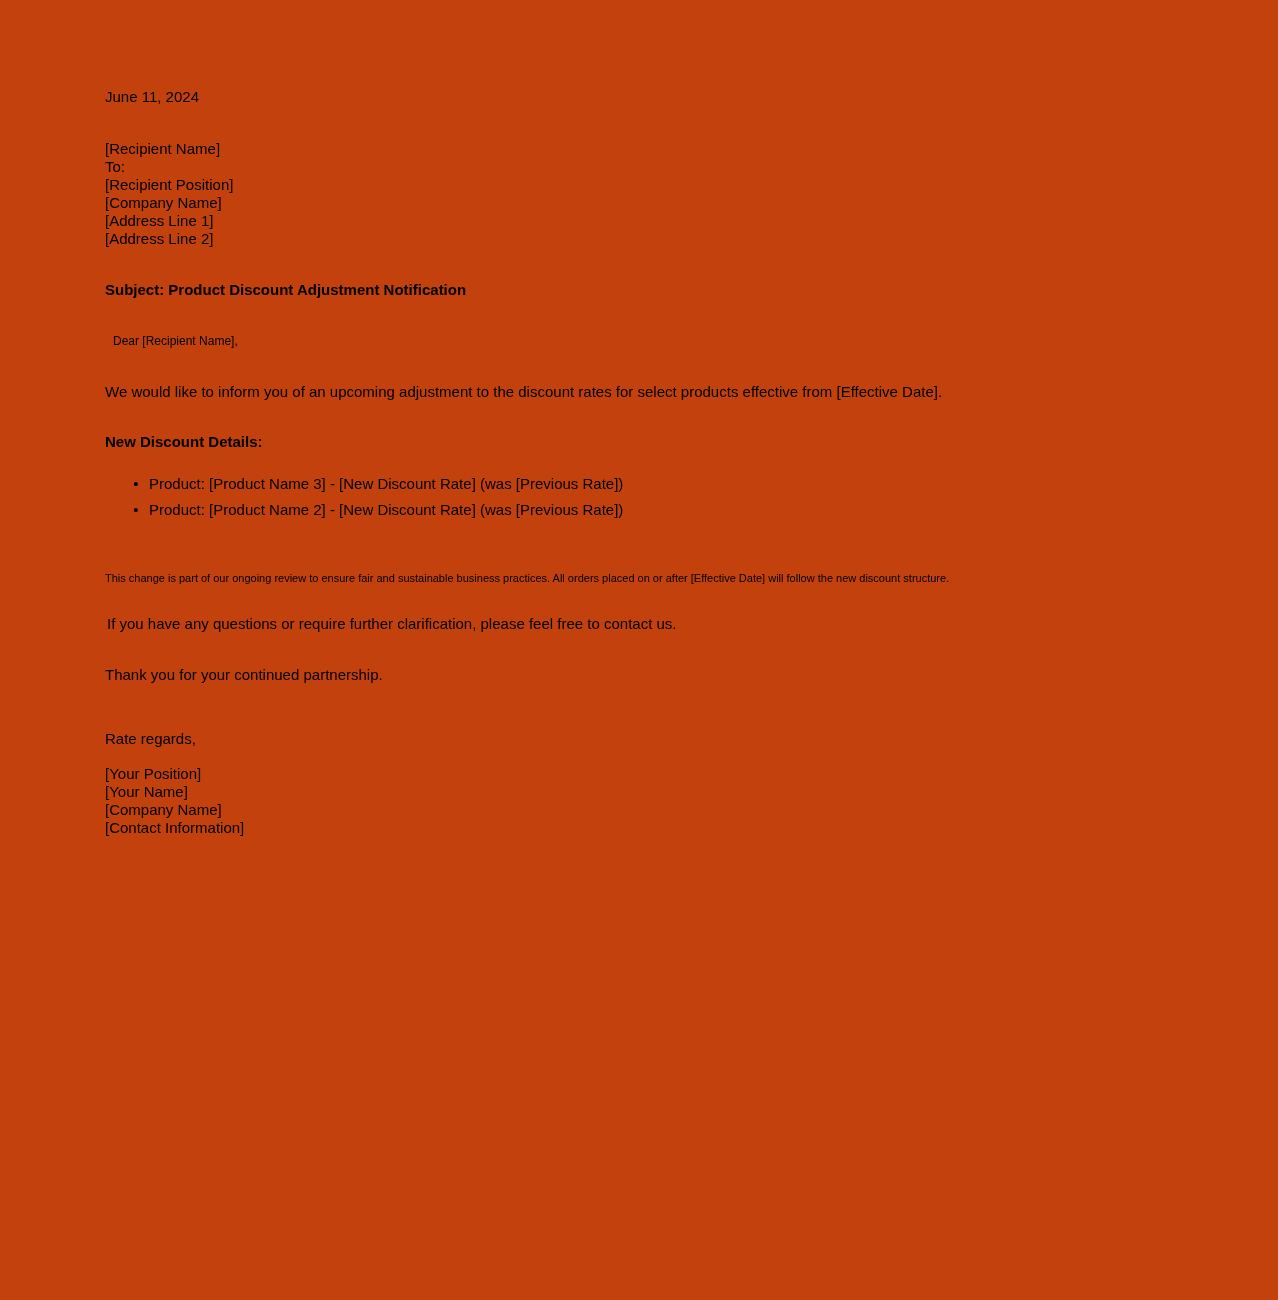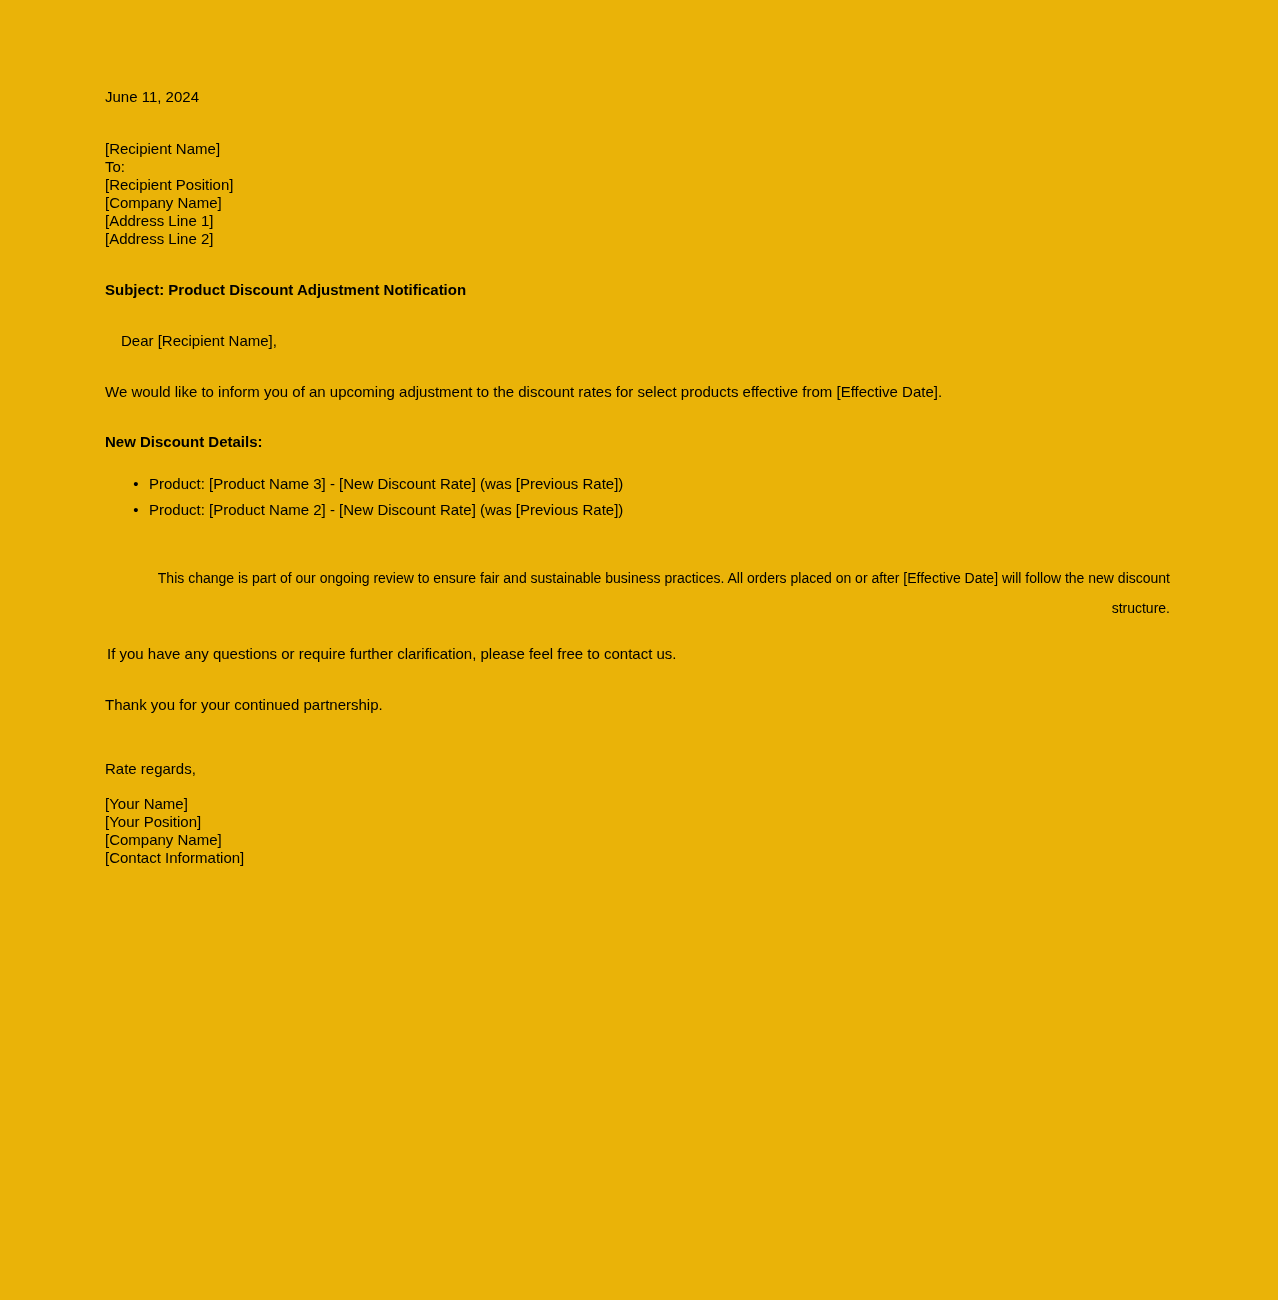--- a/index.html
+++ b/index.html
@@ -15,21 +15,21 @@
     color: #000000;
     -webkit-font-smoothing: antialiased;
   }
 
   .letter {
     position: relative;
     width: 1278px;
     min-height: 1300px;
     box-sizing: border-box;
     padding: 88px 108px 0 105px;
-    background: #eab308;
+    background: #c2410c;
   }
 
   .doc-body {
     width: 1065px;
     font-size: 15px;
     line-height: 18px;
   }
 
   
   .date-line {
@@ -51,23 +51,23 @@
   
   .subject-line {
     font-weight: bold;
     font-size: 15px;
     line-height: 18px;
     margin: 0 0 33px 0;
   }
 
   
   .salutation {
-    font-size: 15px;
+    font-size: 12px;
     line-height: 18px;
-    margin: 0 0 33px 16px;
+    margin: 0 0 33px 8px;
   }
 
   
   .intro-paragraph {
     font-size: 15px;
     line-height: 18px;
     margin: 0 0 32px 0;
   }
 
   
@@ -97,25 +97,24 @@
   .details-list li .bullet-dot {
     position: absolute;
     left: -18px;
     top: 0;
     width: 10px;
     text-align: center;
   }
 
   
   .body-paragraph {
-    font-size: 14px;
+    font-size: 11px;
     line-height: 30px;
     margin: 0 0 22px 0;
     max-width: 1068px;
-    text-align: right;
   }
 
   
   .closing-paragraph {
     font-size: 15px;
     line-height: 18px;
     margin: 0 0 33px 2px;
   }
   .thanks-paragraph {
     font-size: 15px;
@@ -177,20 +176,20 @@
 
     <p class="body-paragraph">This change is part of our ongoing review to ensure fair and sustainable business practices. All orders placed on or after [Effective Date] will follow the new discount structure.</p>
 
     <p class="closing-paragraph">If you have any questions or require further clarification, please feel free to contact us.</p>
 
     <p class="thanks-paragraph">Thank you for your continued partnership.</p>
 
     <p class="signoff-line">Rate regards,</p>
 
     <div class="signature-block">
+      <div class="signature-line">[Your Position]</div>
       <div class="signature-line">[Your Name]</div>
-      <div class="signature-line">[Your Position]</div>
       <div class="signature-line">[Company Name]</div>
       <div class="signature-line">[Contact Information]</div>
     </div>
 
   </div>
 </div>
 
 </body></html>

